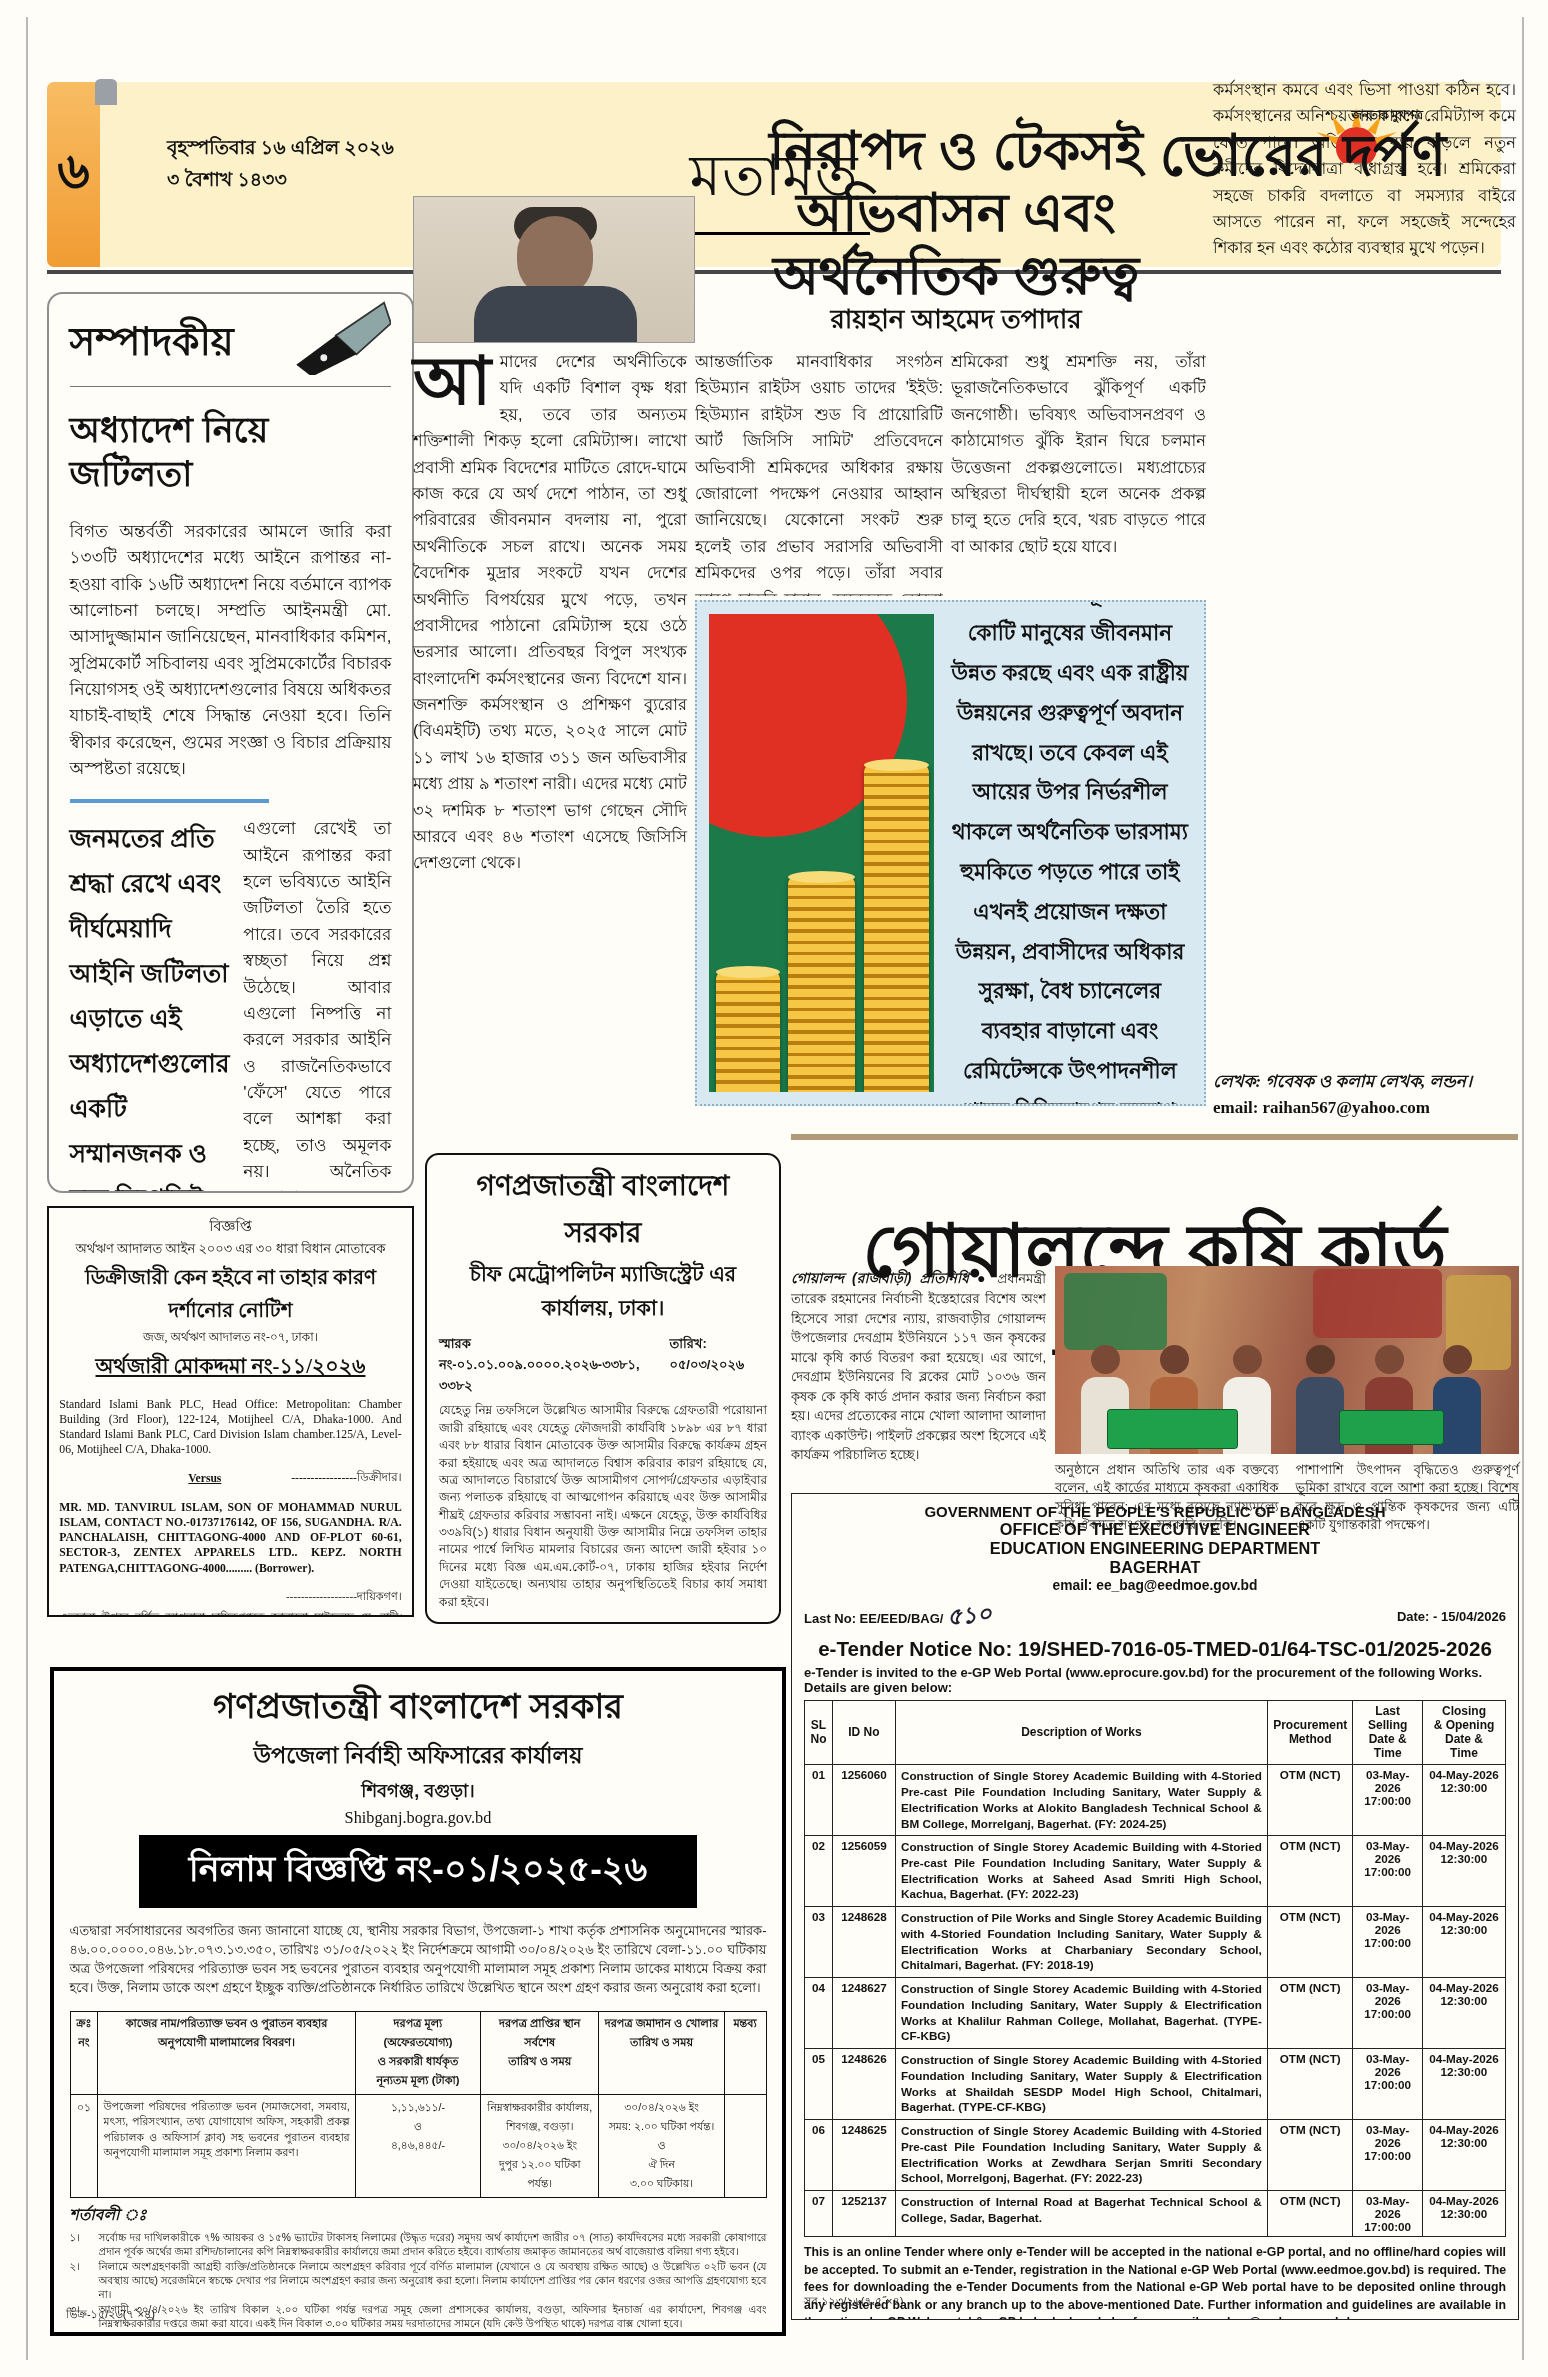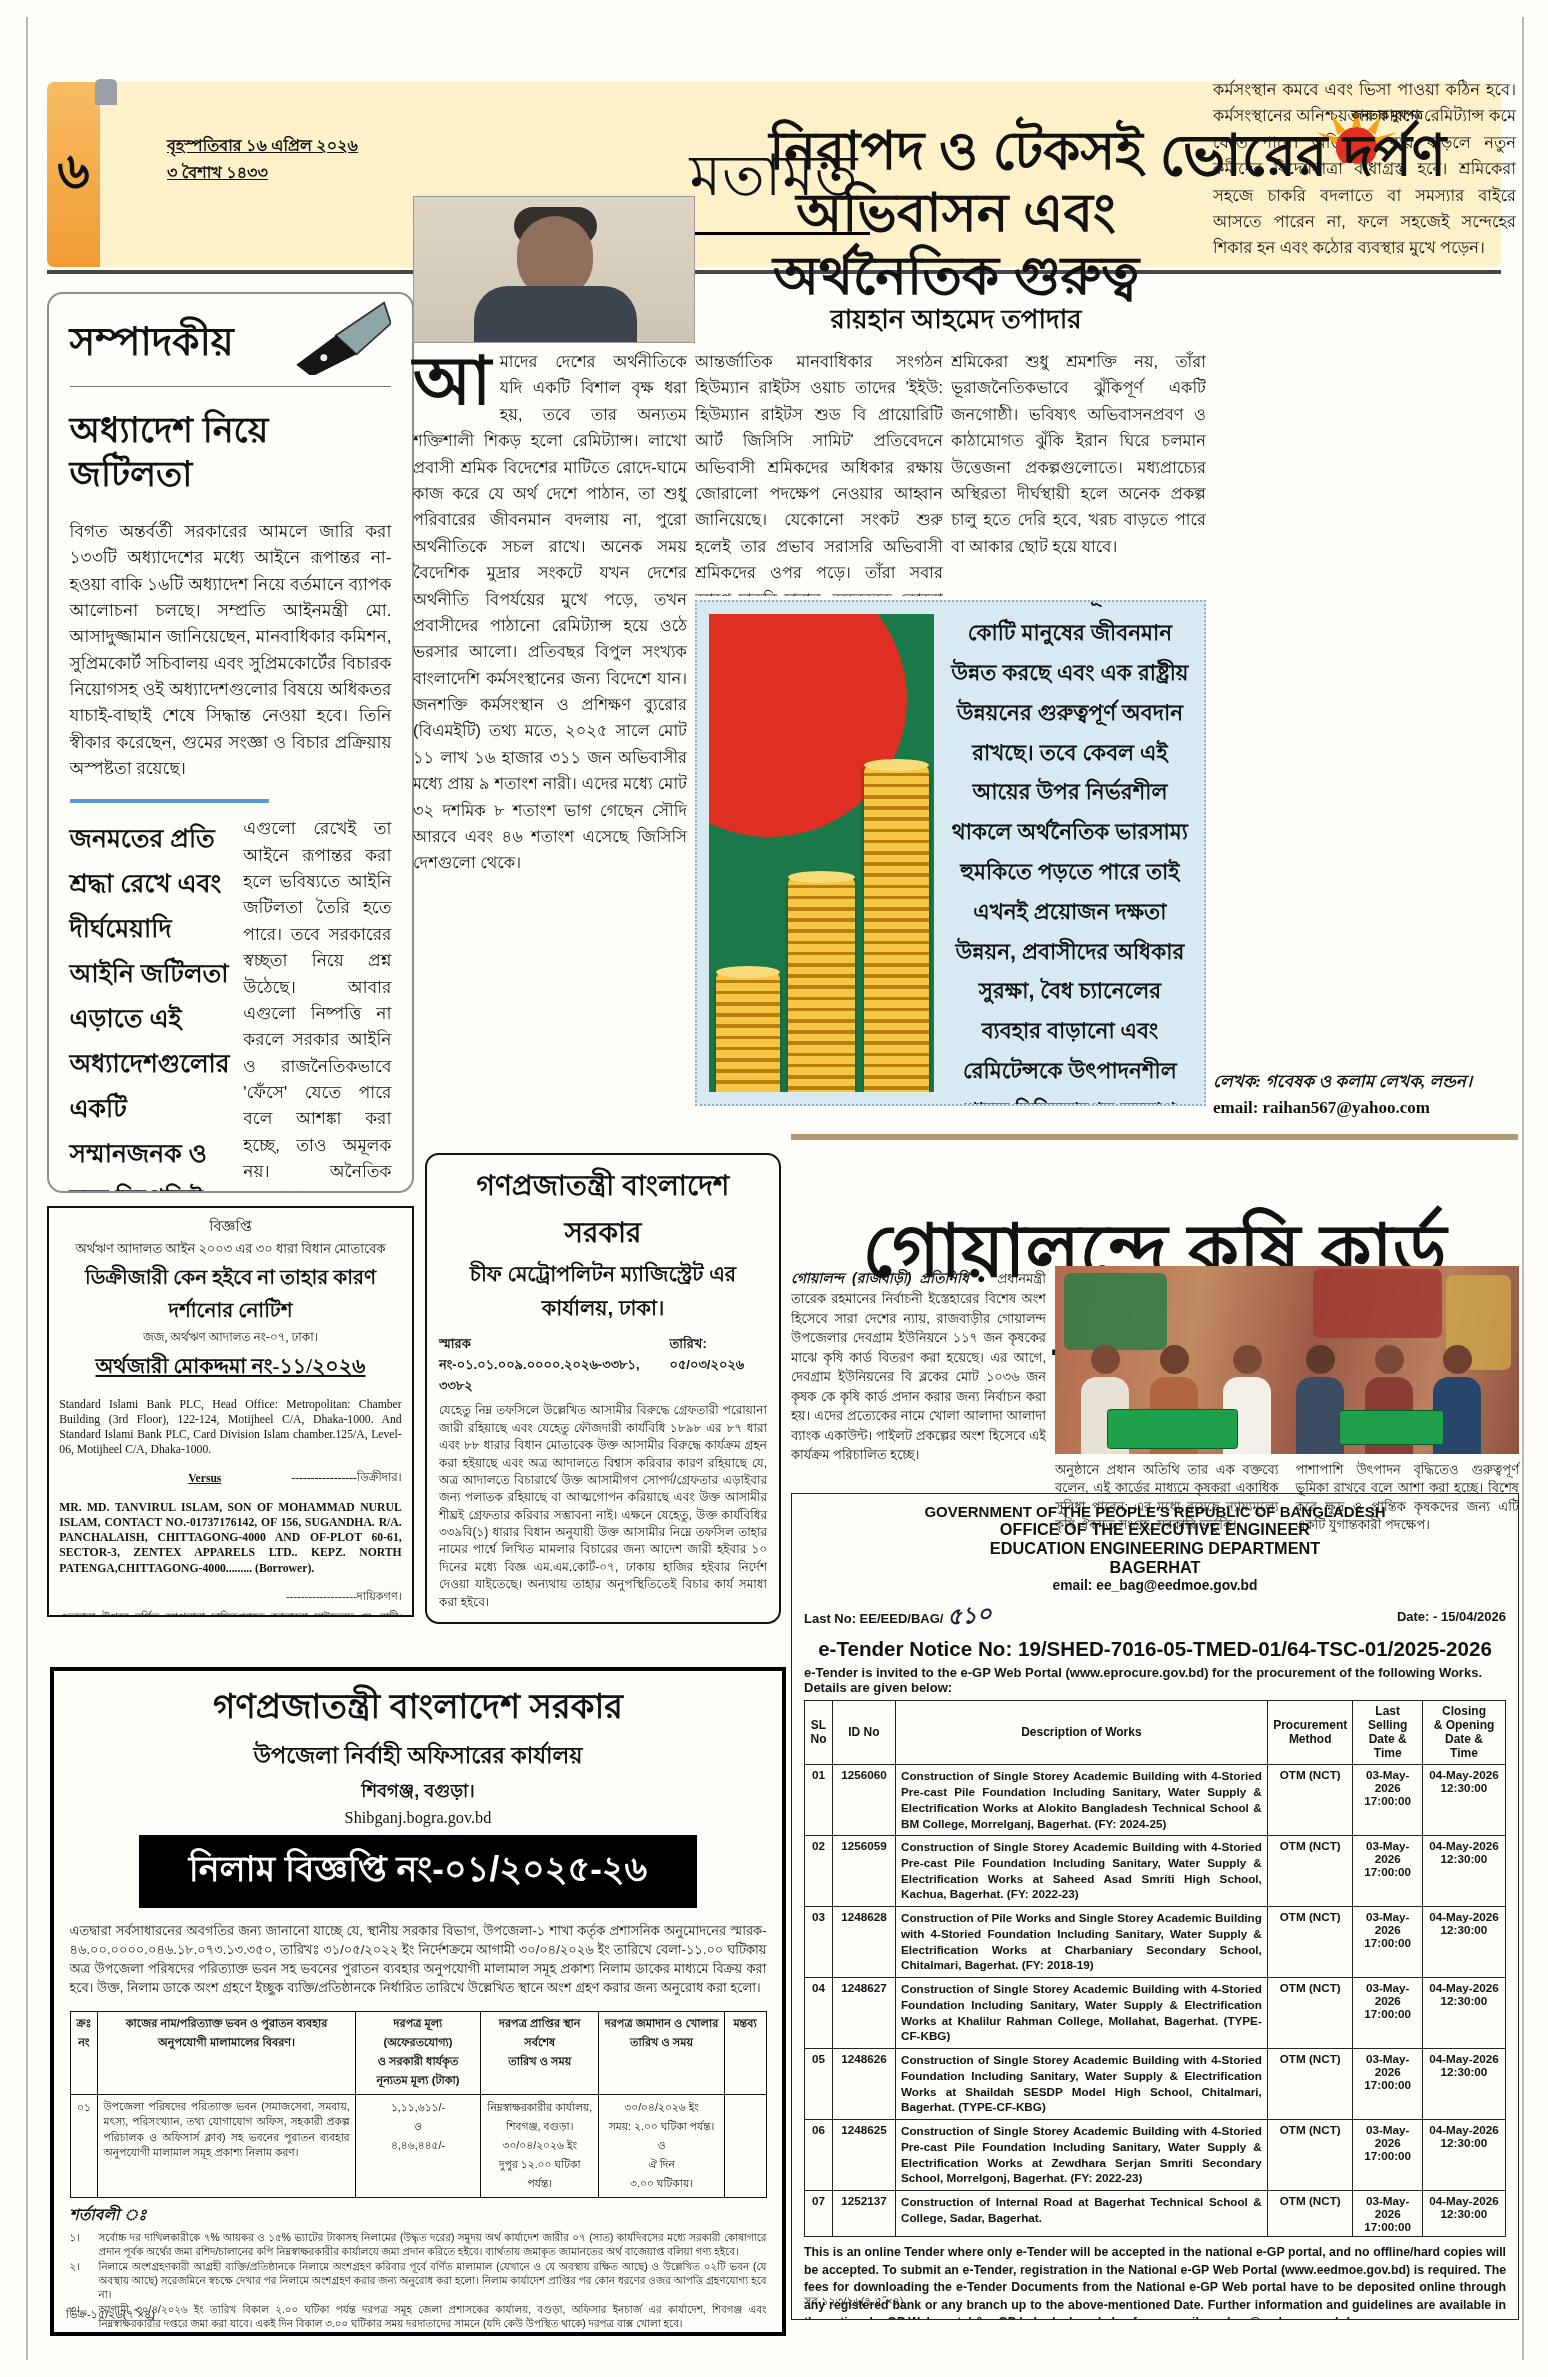--- a/index.html
+++ b/index.html
@@ -7,21 +7,21 @@
         font-family:"Liberation Sans","DejaVu Sans",sans-serif;color:#121212;overflow:hidden;}
   .edge{position:absolute;top:17px;bottom:17px;width:1.7px;background:#b9b9b9;}
   .edge.l{left:26px}.edge.r{right:24px}
 
   
   .band{position:absolute;left:47px;top:82px;width:1454px;height:185px;background:#fcf1c8;border-radius:6.9px;}
   .tab{position:absolute;left:0;top:0;width:53px;height:185px;background:linear-gradient(#f8bc63,#f19c33);
        border-radius:6.9px 0 0 6.9px;display:flex;align-items:center;justify-content:center;}
   .tab::before{content:"";position:absolute;top:-3.4px;left:48px;width:22.4px;height:26px;background:#9aa0a6;border-radius:5.2px 5.2px 0 0;}
   .pagenum{font-size:50px;font-weight:bold;}
-  .dates{position:absolute;left:120px;top:50px;font-size:16px;font-weight:bold;line-height:1.7;text-decoration:underline;}
+  .dates{position:absolute;left:120px;top:50px;font-size:19px;font-weight:bold;line-height:1.7;}
   .section-title{position:absolute;left:0;right:0;top:50px;text-align:center;}
   .section-title span{font-size:57px;font-weight:400;border-bottom:3.4px solid #000;padding:0 12px 25px;letter-spacing:0.9px;}
   .brand{position:absolute;right:26px;top:24px;text-align:center;width:344px;}
   .tagline{font-size:12px;font-weight:bold;text-align:right;padding-right:52px;position:relative;z-index:2;}
   .brand-name{font-size:57px;font-weight:900;position:relative;z-index:2;line-height:1.05;}
   .sun{position:absolute;right:71px;top:1.7px;z-index:1;}
   .rule-dark{position:absolute;left:47px;top:270px;width:1454px;height:4.3px;background:#474747;}
 
   
   .editorial{position:absolute;left:47px;top:292px;width:367px;height:901px;border:2.6px solid #8e8e8e;

